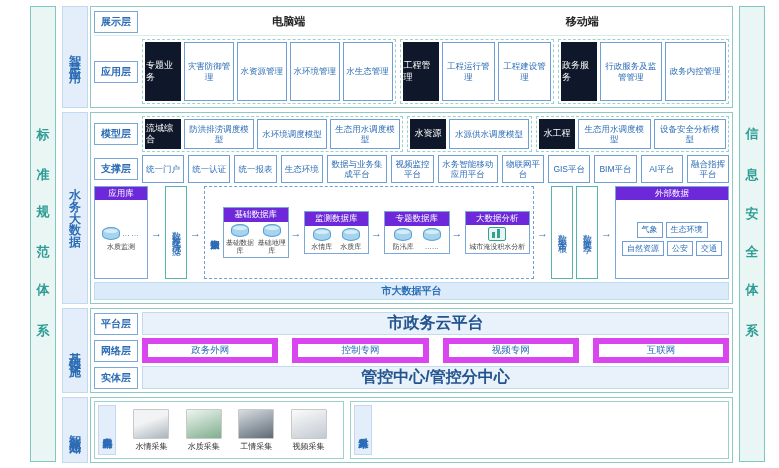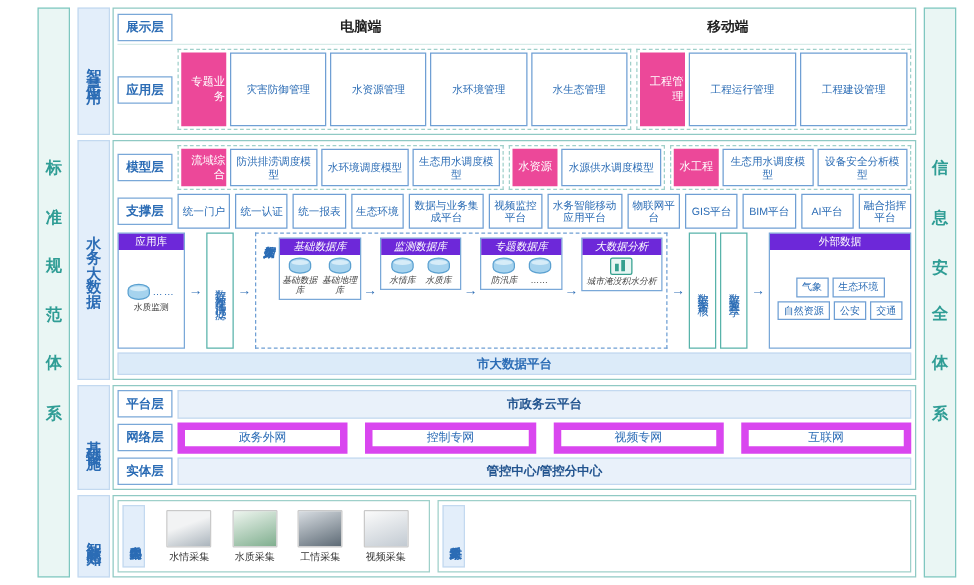--- a/index.html
+++ b/index.html
@@ -13,53 +13,53 @@
 .main{position:absolute;left:62px;top:6px;width:671px;height:456px;display:flex;flex-direction:column;gap:4px;}
 .section{display:flex;gap:2px;}
 .section-label{flex:0 0 26px;background:#e3eefa;border:1px solid #c3d9f0;color:#2b6cb5;font-size:12px;font-weight:bold;display:flex;align-items:center;justify-content:center;}
 .section-body{flex:1;border:1px solid #8fc9c4;padding:3px;display:flex;flex-direction:column;gap:3px;background:#fff;min-width:0;}
 .layer-row{display:flex;gap:4px;align-items:stretch;min-width:0;}
 .chip{flex:0 0 44px;height:22px;align-self:center;border:1px solid #7aa8d8;color:#2b6cb5;background:#fff;font-size:10px;font-weight:bold;display:flex;align-items:center;justify-content:center;}
 .display-row{flex:0 0 26px;border-bottom:1px solid #d8ece9;padding-bottom:2px;}
 .display-ends{flex:1;display:flex;}
 .end-label{flex:1;display:flex;align-items:center;justify-content:center;font-size:11px;font-weight:bold;color:#222;}
 .group{border:1px dashed #9fd0ca;padding:2px;display:flex;gap:3px;align-items:stretch;min-width:0;}
-.tag{flex:0 0 36px;background:#ec4899;color:#fff;font-size:9px;display:flex;align-items:center;justify-content:center;text-align:right;padding:1px;line-height:1.25;}
+.tag{flex:0 0 36px;background:#0f172a;color:#fff;font-size:9px;display:flex;align-items:center;justify-content:center;text-align:left;padding:1px;line-height:1.25;}
 .item{flex:1;border:1px solid #6f9fd4;color:#2b6cb5;background:#fff;font-size:8.5px;line-height:1.2;display:flex;align-items:center;justify-content:center;text-align:center;padding:1px 2px;min-width:0;}
 .sup-item{flex:1;}
 .sup-item.wide{flex:1.5;}
 
 .data-row{flex:1;display:flex;gap:3px;align-items:stretch;min-width:0;}
 .arrow{align-self:center;color:#2f6eb5;font-size:11px;font-weight:bold;flex:0 0 auto;}
 .arrow::before{content:"→";}
 .box-header{background:#6d28d9;color:#fff;font-size:8.5px;text-align:center;padding:2px 1px;line-height:1.1;}
 .appdb{flex:0 0 54px;border:1px solid #7aa8d8;display:flex;flex-direction:column;background:#fff;}
 .appdb-body{flex:1;display:flex;flex-direction:column;align-items:center;justify-content:center;gap:3px;}
 .cyl-row{display:flex;align-items:center;gap:2px;}
 .dots{font-size:8px;color:#2b6cb5;letter-spacing:1px;}
 .db-label{font-size:7px;color:#444;text-align:center;line-height:1.15;}
 .cyl{width:18px;height:13px;background:#a6d3ee;border:1px solid #5aa0d0;border-radius:50%/38%;position:relative;flex:0 0 auto;}
 .cyl::before{content:"";position:absolute;left:1px;right:1px;top:1px;height:4px;background:#d6ecf8;border-radius:50%;}
 .vbox{flex:0 0 22px;border:1px solid #58b3aa;color:#2b6cb5;font-size:9px;display:flex;align-items:center;justify-content:center;background:#fff;text-align:center;}
 .vbox .vtext{letter-spacing:2px;}
-.lake{flex:1;border:1px dashed #6f9fd4;display:flex;gap:2px;padding:3px;align-items:flex-start;min-width:0;font-style:italic;}
+.lake{flex:1;border:1px dashed #6f9fd4;display:flex;gap:2px;padding:3px;align-items:center;min-width:0;}
 .lake-title{flex:0 0 13px;color:#2b6cb5;font-weight:bold;font-size:9px;display:flex;align-items:center;justify-content:center;}
 .lake-group{flex:1;border:1px solid #7aa8d8;display:flex;flex-direction:column;background:#fff;min-width:0;}
 .lake-body{flex:1;display:flex;align-items:center;justify-content:space-evenly;padding:2px 1px;gap:2px;}
 .db{display:flex;flex-direction:column;align-items:center;gap:2px;min-width:0;}
 .ana-icon{width:18px;height:14px;border:1px solid #35a08f;border-radius:2px;position:relative;background:#e8f6f3;flex:0 0 auto;}
 .ana-icon::before{content:"";position:absolute;left:3px;bottom:2px;width:3px;height:6px;background:#35a08f;}
 .ana-icon::after{content:"";position:absolute;left:8px;bottom:2px;width:3px;height:9px;background:#35a08f;}
 .external{flex:0 0 114px;border:1px solid #7aa8d8;display:flex;flex-direction:column;background:#fff;}
 .external-body{flex:1;display:flex;flex-wrap:wrap;gap:3px;align-content:center;justify-content:center;padding:2px;}
 .external-body .item{flex:0 0 auto;font-size:8px;padding:2px 4px;}
 .platform-bar{flex:0 0 18px;background:#dcebf9;border:1px solid #c3d9f0;color:#2b6cb5;font-weight:bold;font-size:10px;display:flex;align-items:center;justify-content:center;}
 
 .infra-row{flex:1;display:flex;gap:4px;align-items:stretch;}
-.wide-bar{flex:1;background:#e9f1fa;border:1px solid #c3d9f0;color:#22548f;font-weight:bold;font-size:10px;display:flex;align-items:center;justify-content:center;}
+.wide-bar{flex:1;background:#e9f1fa;border:1px solid #c3d9f0;color:#22548f;font-weight:bold;font-size:16px;display:flex;align-items:center;justify-content:center;}
 .net-items{flex:1;display:flex;gap:14px;}
 .net-item{flex:1;border:6px solid #d946ef;color:#2b6cb5;font-size:9.5px;display:flex;align-items:center;justify-content:center;background:#fff;}
 
 .row-body{flex-direction:row;gap:6px;}
 .pbox{border:1px solid #9fd0ca;display:flex;gap:4px;padding:3px;min-width:0;}
 .pbox-left{flex:0 0 250px;}
 .pbox-right{flex:1;}
 .plabel{flex:0 0 18px;background:#e3eefa;border:1px solid #c3d9f0;color:#2b6cb5;font-weight:bold;font-size:10px;display:flex;align-items:center;justify-content:center;}
 .pitems{flex:1;display:flex;gap:3px;align-items:center;justify-content:space-evenly;min-width:0;}
 .pitem{display:flex;flex-direction:column;align-items:center;gap:2px;min-width:0;}
@@ -110,20 +110,25 @@
             <div class="item">灾害防御管理</div>
             <div class="item">水资源管理</div>
             <div class="item">水环境管理</div>
             <div class="item">水生态管理</div>
           </div>
           <div class="group" style="flex:1.8;">
             <div class="tag">工程管理</div>
             <div class="item">工程运行管理</div>
             <div class="item">工程建设管理</div>
           </div>
+          <div class="group" style="flex:2;">
+            <div class="tag">政务服务</div>
+            <div class="item">行政服务及监管管理</div>
+            <div class="item">政务内控管理</div>
+          </div>
         </div>
       </div>
     </div>
 
     <div class="section" style="flex:0 0 192px;">
       <div class="section-label">
         <span class="vtext" style="letter-spacing:1em;">水务大数据</span>
       </div>
       <div class="section-body">
 

